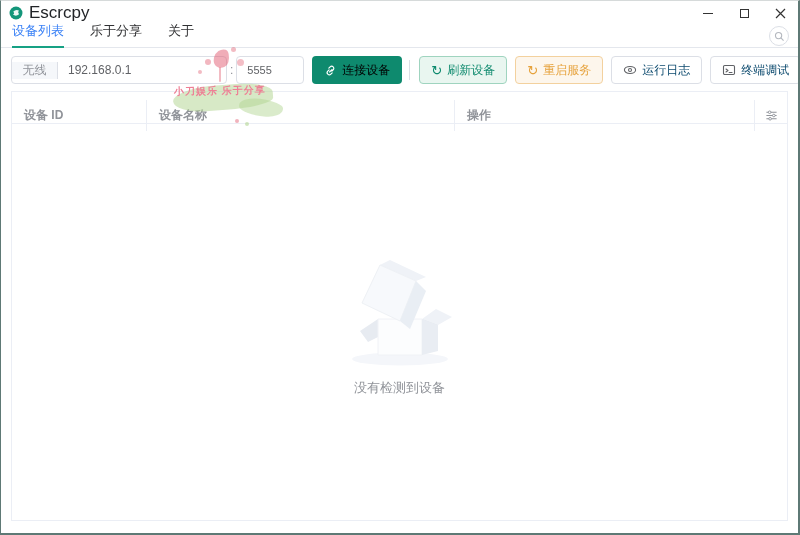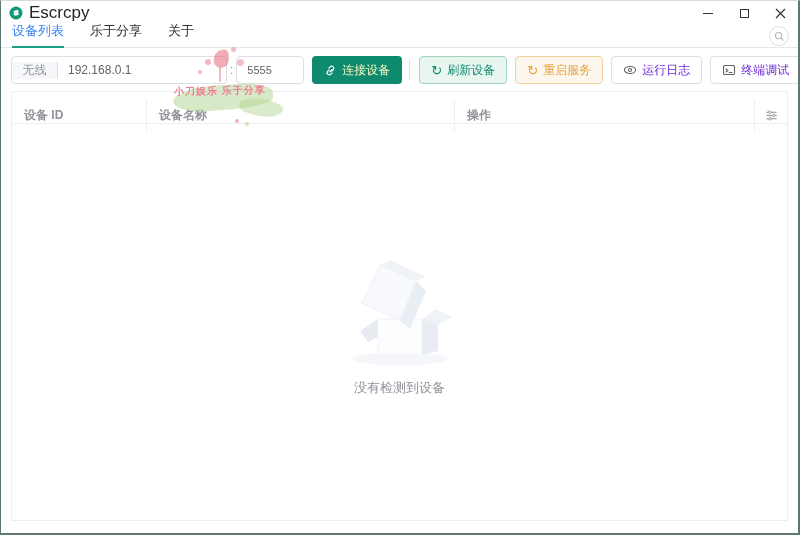--- a/index.html
+++ b/index.html
@@ -31,24 +31,24 @@
 
   
   .toolbar { display: flex; align-items: center; margin: 8px 10px 0 10px; height: 28px; }
   .ip-group { display: flex; width: 216px; height: 28px; border: 1px solid #dcdfe6; border-radius: 4px; overflow: hidden; background: #fff; flex: 0 0 auto; align-items: center; }
   .ip-prepend { width: 46px; background: #f5f7fa; border-right: 1px solid #dcdfe6; color: #909399; font-size: 12px; display: flex; align-items: center; justify-content: center; }
   .ip-input { flex: 1; min-width: 0; border: none; outline: none; padding: 0 10px; font-size: 12px; color: #606266; font-family: inherit; }
   .colon-sep { margin: 0 3px; color: #909399; font-size: 12px; }
   .port-input { width: 68px; height: 28px; border: 1px solid #dcdfe6; border-radius: 4px; padding: 0 10px; font-size: 11px; color: #606266; outline: none; font-family: inherit; flex: 0 0 auto; }
 
   .btn { height: 28px; display: inline-flex; align-items: center; gap: 5px; padding: 0 11px; border-radius: 4px; font-size: 12px; border: 1px solid transparent; cursor: pointer; white-space: nowrap; font-family: inherit; }
-  .btn-connect { background: #0e8a6e; color: #fef9c3; margin-left: 8px; }
+  .btn-connect { background: #0e8a6e; color: #000000; margin-left: 8px; }
   .btn-refresh { background: #e9f6f0; border-color: #9fd4bf; color: #0e8a6e; }
   .btn-restart { background: #fdf6ec; border-color: #f3d19e; color: #e6a23c; margin-left: 8px; }
-  .btn-plain  { background: #fff; border-color: #dcdfe6; color: #6d28d9; margin-left: 8px; }
+  .btn-plain  { background: #fff; border-color: #dcdfe6; color: #0c4a6e; margin-left: 8px; }
   .toolbar-divider { width: 1px; height: 20px; background: #dcdfe6; margin: 0 9px 0 7px; flex: 0 0 auto; }
   .refresh-glyph { font-size: 13px; line-height: 1; }
 
   
   .device-table { position: absolute; left: 10px; right: 10px; top: 90px; bottom: 12px; border: 1px solid #ebeef5; background: #fff; }
   .thead { display: flex; height: 32px; border-bottom: 1px solid #ebeef5; font-size: 12px; color: #909399; font-weight: bold; }
   .th { padding: 0 12px; border-right: 1px solid #ebeef5; display: flex; align-items: center; height: 100%; margin-top: 8px; }
   .th-id { width: 135px; flex: 0 0 auto; }
   .th-name { width: 308px; flex: 0 0 auto; }
   .th-actions { flex: 1; }

